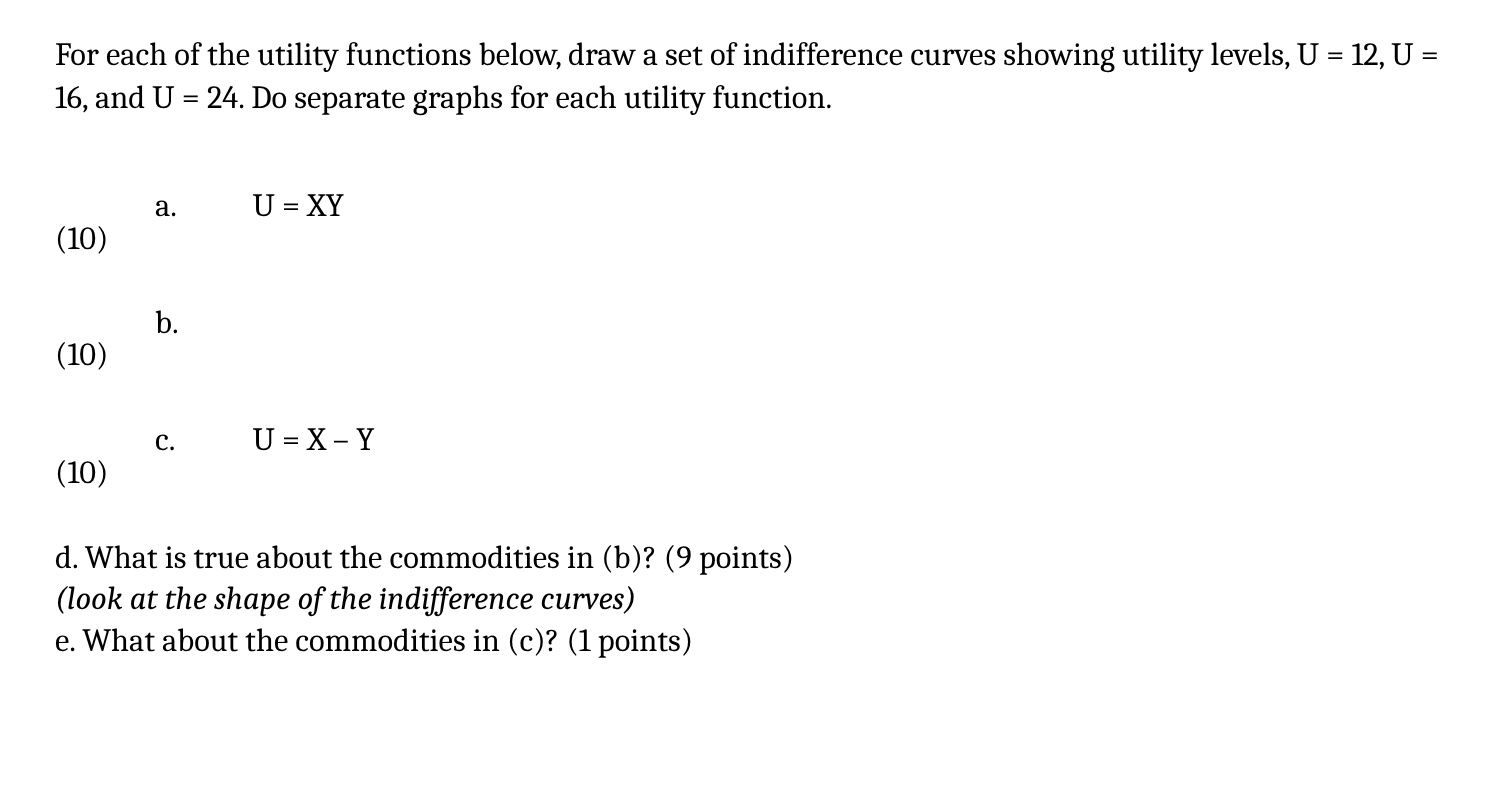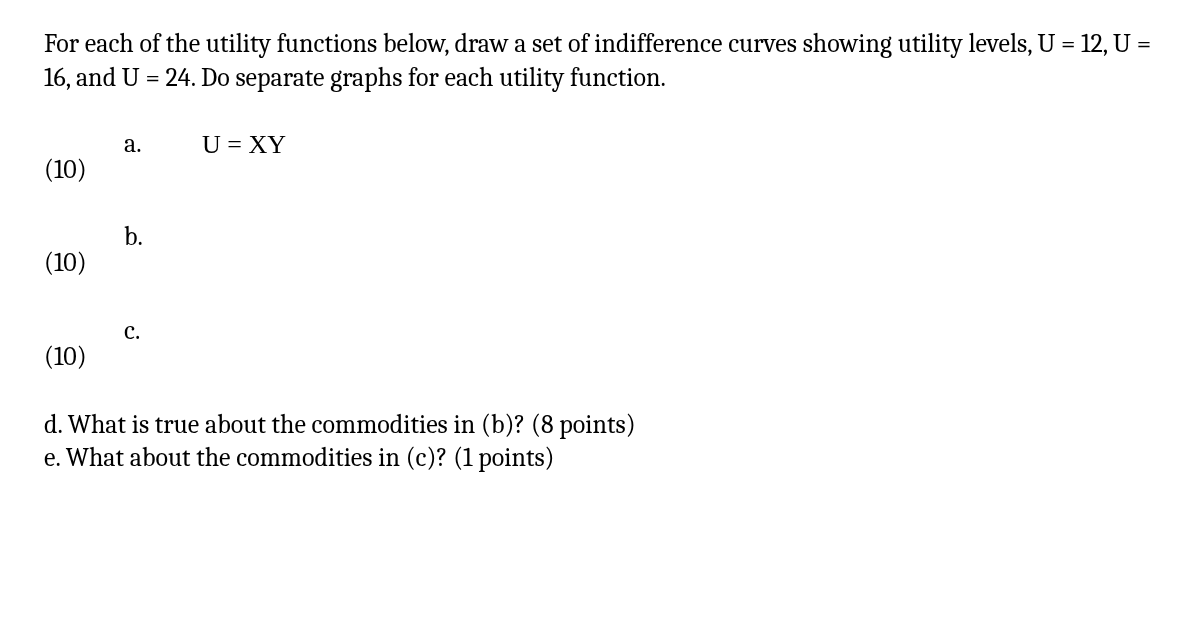--- a/index.html
+++ b/index.html
@@ -11,36 +11,35 @@
       font-family: Cambria, Georgia, 'Times New Roman', serif;
       font-size: 26px;
       color: #000;
       background: #fff;
       padding: 28px 44px;
       line-height: 1.3;
       width: 1198px;
       height: 632px;
     }
     .intro {
-      margin-bottom: 32px;
+      margin-bottom: 53px;
     }
     .item-row {
       display: flex;
       margin-bottom: 34px;
     }
     .points {
       min-width: 80px;
       margin-top: 26px;
     }
     .letter {
       min-width: 78px;
     }
     .formula {
       flex: 1;
-      font-family: Liberation Serif, serif;
     }
     .followup {
       margin-top: 2px;
     }
     .followup-line {
       line-height: 1.28;
     }
     .italic {
       font-style: italic;
     }
@@ -57,18 +56,20 @@
 </div>
 
 <div class="item-row">
   <div class="points">(10)</div>
   <div class="letter">b.</div>
 </div>
 
 <div class="item-row">
   <div class="points">(10)</div>
   <div class="letter">c.</div>
+  <div class="formula">U = X – Y</div>
 </div>
 
 <div class="followup">
-  <div class="followup-line">d. What is true about the commodities in (b)? (8 points)</div>
+  <div class="followup-line">d. What is true about the commodities in (b)? (9 points)</div>
+  <div class="followup-line italic">(look at the shape of the indifference curves)</div>
   <div class="followup-line">e. What about the commodities in (c)?  (1 points)</div>
 </div>
 
 </body></html>

